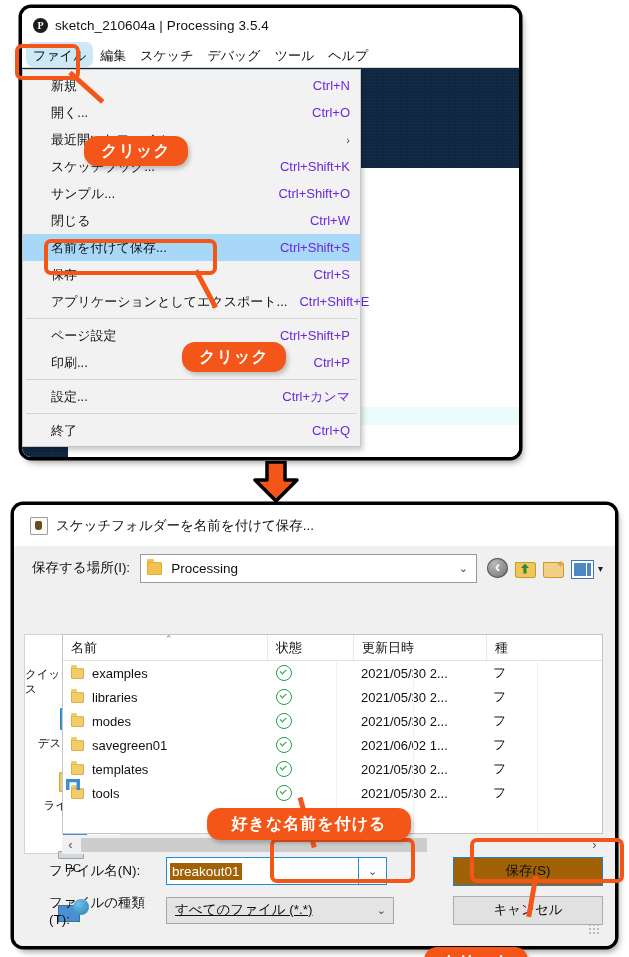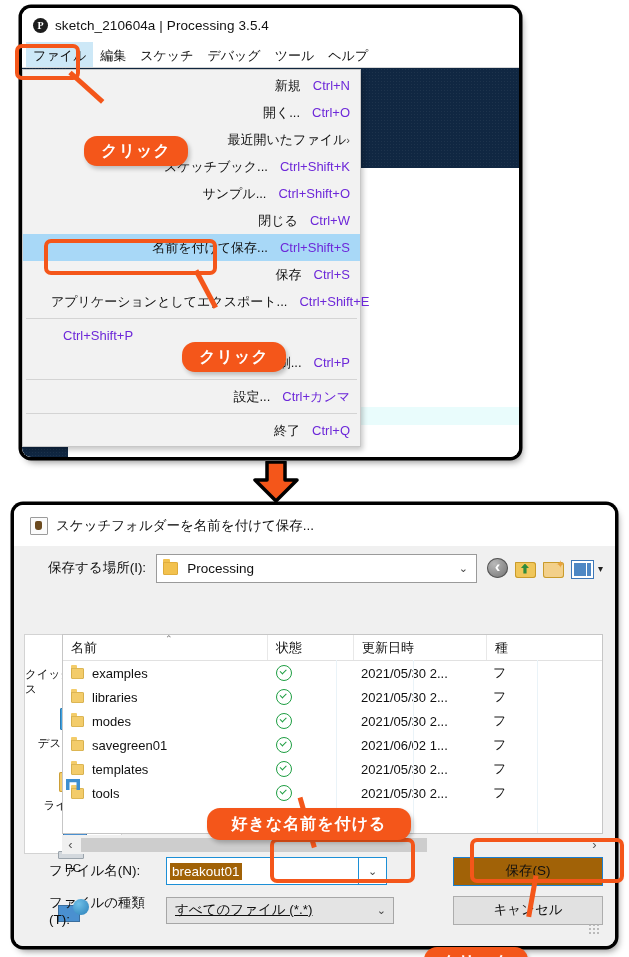--- a/index.html
+++ b/index.html
@@ -54,20 +54,21 @@
     font-size: 13px;
     color: #101010;
     border-bottom: 1px solid #d7d7d7;
     position: relative;
     z-index: 5;
   }
   .menu-top {
     padding: 2px 7px 0 7px;
     display: flex; align-items: center;
     white-space: nowrap;
+    border-radius: 7px;
   }
   .menu-top.active {
     background: #cde8f7;
   }
   #editor-body {
     position: absolute; left: 0; top: 59px; right: 0; bottom: 0;
     background: #ffffff;
   }
   #toolbar-dark {
     position: absolute; left: 46px; top: 1px; right: 0; height: 100px;
@@ -104,21 +105,21 @@
     color: #111111;
   }
   .mi {
     height: 27px;
     display: flex; align-items: center;
     padding: 0 10px 0 28px;
     position: relative;
     white-space: nowrap;
   }
   .mi.sel { background: #a8d8f7; }
-  .mi-label { flex: 1 1 auto; text-align: right; }
+  .mi-label { flex: 1 1 auto; }
   .mi-accel { color: #6d28d9; padding-left: 12px; }
   .mi-arrow { font-size: 11px; color: #444; }
   .mi-sep {
     height: 1px; background: #d4d4d4; margin: 3px 3px;
   }
 
   
   .hl-box {
     position: absolute;
     border: 4.5px solid #f4561a;
@@ -183,21 +184,21 @@
   }
   #dlg-body {
     position: absolute; left: 0; top: 41px; right: 0; bottom: 0;
     background: #f0f0f0;
   }
   #lookin-row {
     height: 44px;
     display: flex; align-items: center;
     padding: 0 12px 0 18px;
   }
-  #lookin-label { font-size: 13.5px; color: #101010; margin-right: 10px; white-space: nowrap; margin-left: 16px; }
+  #lookin-label { font-size: 13.5px; color: #101010; margin-right: 10px; white-space: nowrap; }
   #lookin-combo {
     flex: 1 1 auto;
     height: 27px;
     background: #ffffff;
     border: 1px solid #9a9a9a;
     display: flex; align-items: center;
     padding: 0 4px 0 6px;
     font-size: 13.5px;
     color: #101010;
     min-width: 0;
@@ -508,20 +509,21 @@
   <div class="mi">
     <span class="mi-label">保存</span>
     <span class="mi-accel">Ctrl+S</span>
   </div>
   <div class="mi">
     <span class="mi-label">アプリケーションとしてエクスポート...</span>
     <span class="mi-accel">Ctrl+Shift+E</span>
   </div>
   <div class="mi-sep"></div>
   <div class="mi">
+    <span class="mi-label">ページ設定</span>
     <span class="mi-accel">Ctrl+Shift+P</span>
   </div>
   <div class="mi">
     <span class="mi-label">印刷...</span>
     <span class="mi-accel">Ctrl+P</span>
   </div>
   <div class="mi-sep"></div>
   <div class="mi">
     <span class="mi-label">設定...</span>
     <span class="mi-accel">Ctrl+カンマ</span>

